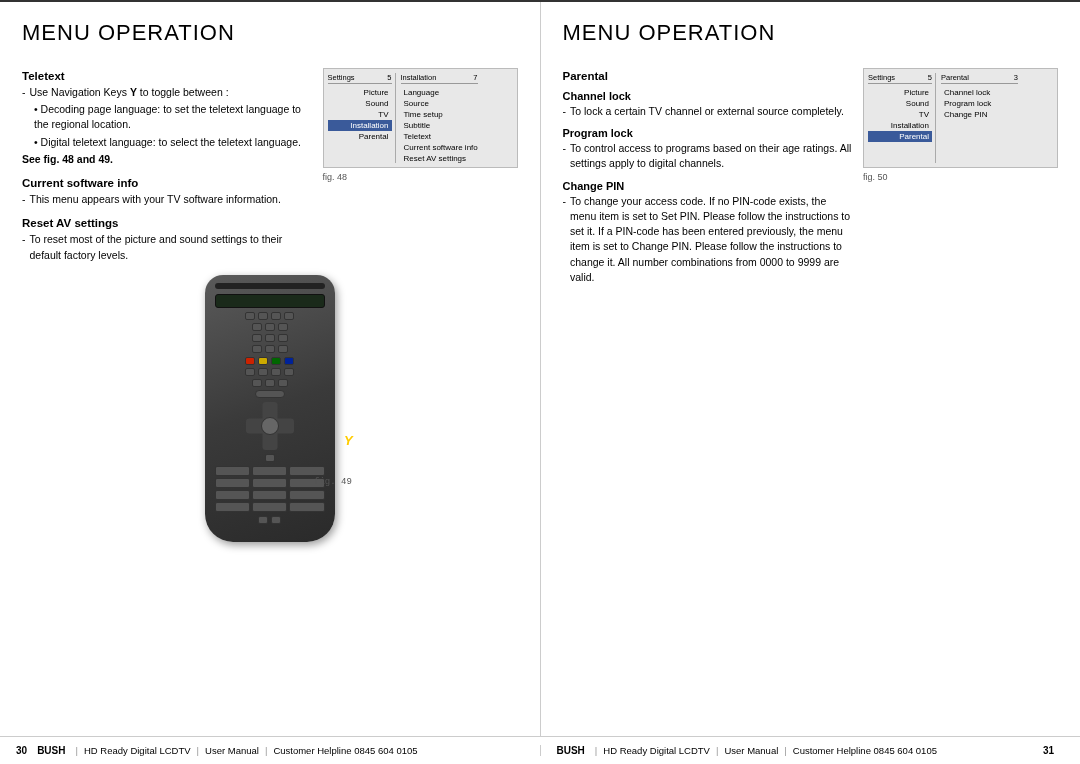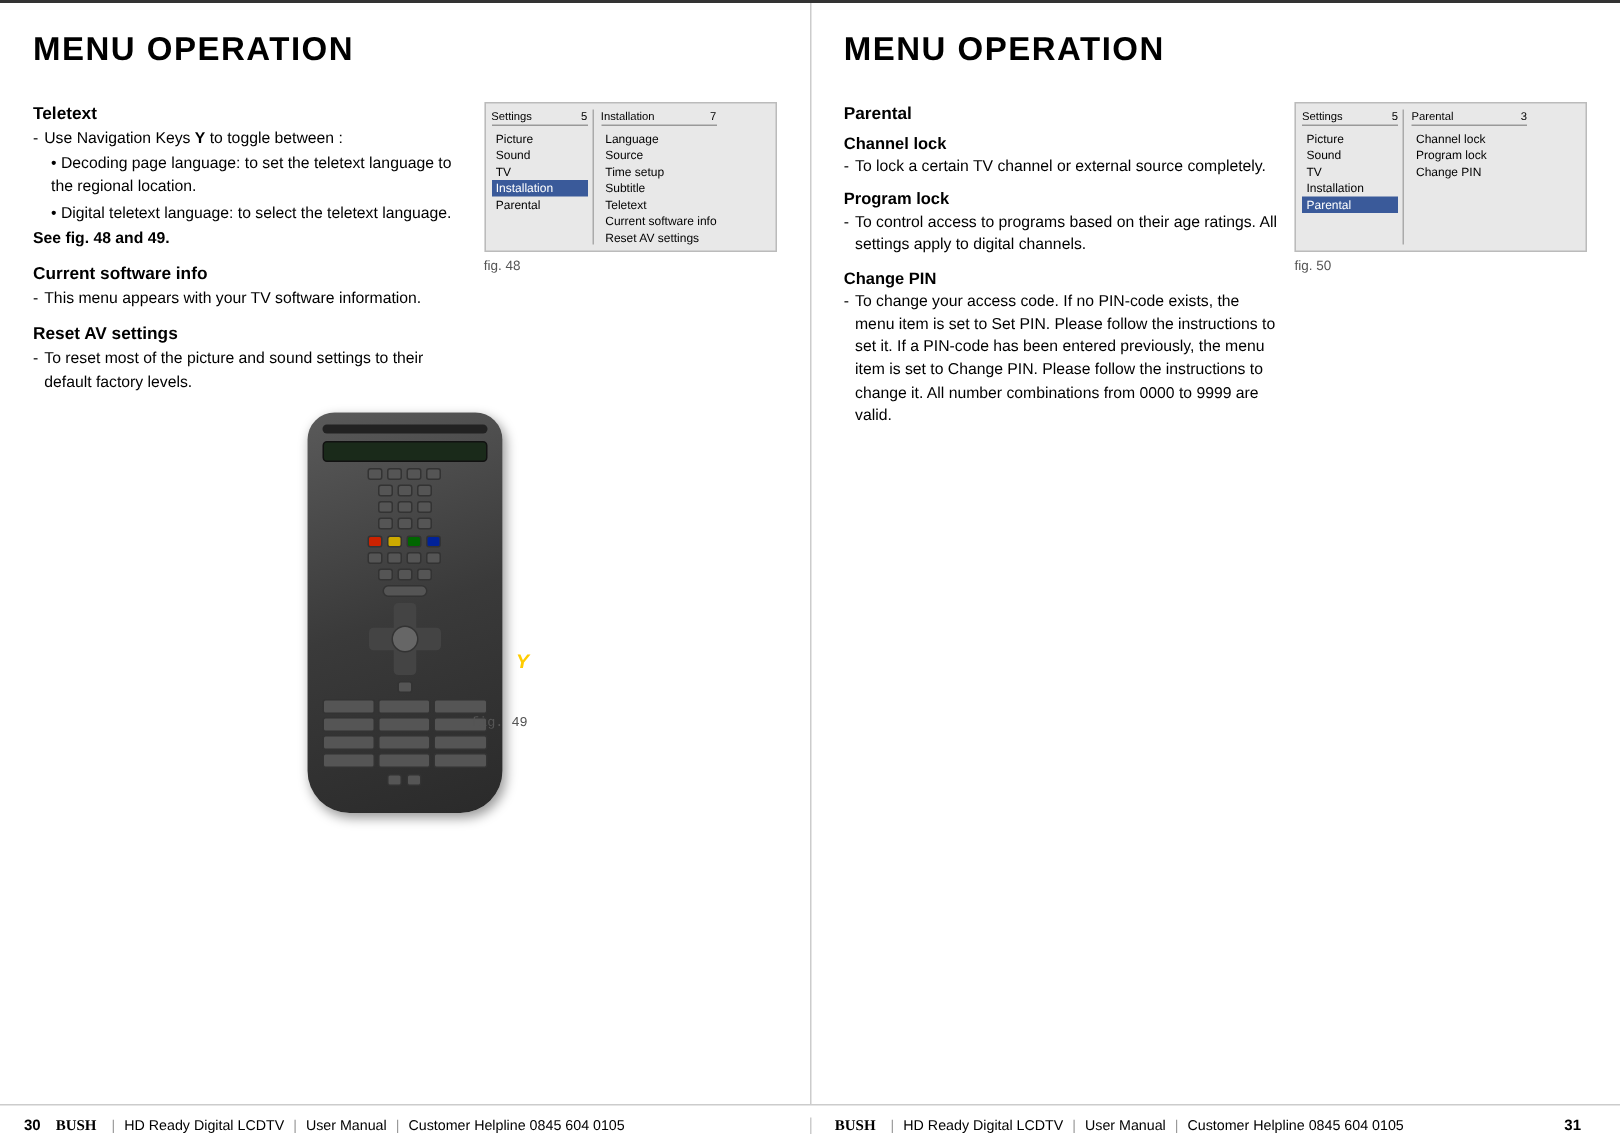--- a/index.html
+++ b/index.html
@@ -22,21 +22,21 @@
     .page {
       flex: 1;
       padding: 18px 22px 10px 22px;
       border-right: 1px solid #ccc;
       position: relative;
     }
     .page:last-child { border-right: none; }
 
     .page-title {
       font-size: 22px;
-      font-weight: bold;
+      font-weight: normal;
       text-transform: uppercase;
       letter-spacing: 1px;
       margin-bottom: 14px;
       display: block;
     }
 
     .section-header {
       font-weight: bold;
       font-size: 11.5px;
       margin-bottom: 3px;
@@ -107,20 +107,21 @@
 
     .menu-item.highlighted {
       background: #3a5a9a;
       color: white;
     }
 
     .menu-left {
       width: 68px;
       border-right: 1px solid #aaa;
       padding-right: 3px;
+      text-align: right;
     }
 
     .menu-right {
       width: 80px;
       padding-left: 3px;
     }
 
     .fig-label {
       font-size: 9px;
       color: #555;
@@ -271,21 +272,20 @@
     .footer-page-num {
       font-weight: bold;
       margin-right: 10px;
       font-size: 10px;
     }
 
     .footer-brand {
       font-weight: bold;
       font-size: 10px;
       margin-right: 4px;
-      font-family: Liberation Serif, serif;
     }
 
     .footer-sep {
       margin: 0 6px;
       color: #999;
     }
 
     .two-col-layout {
       display: flex;
       gap: 10px;

